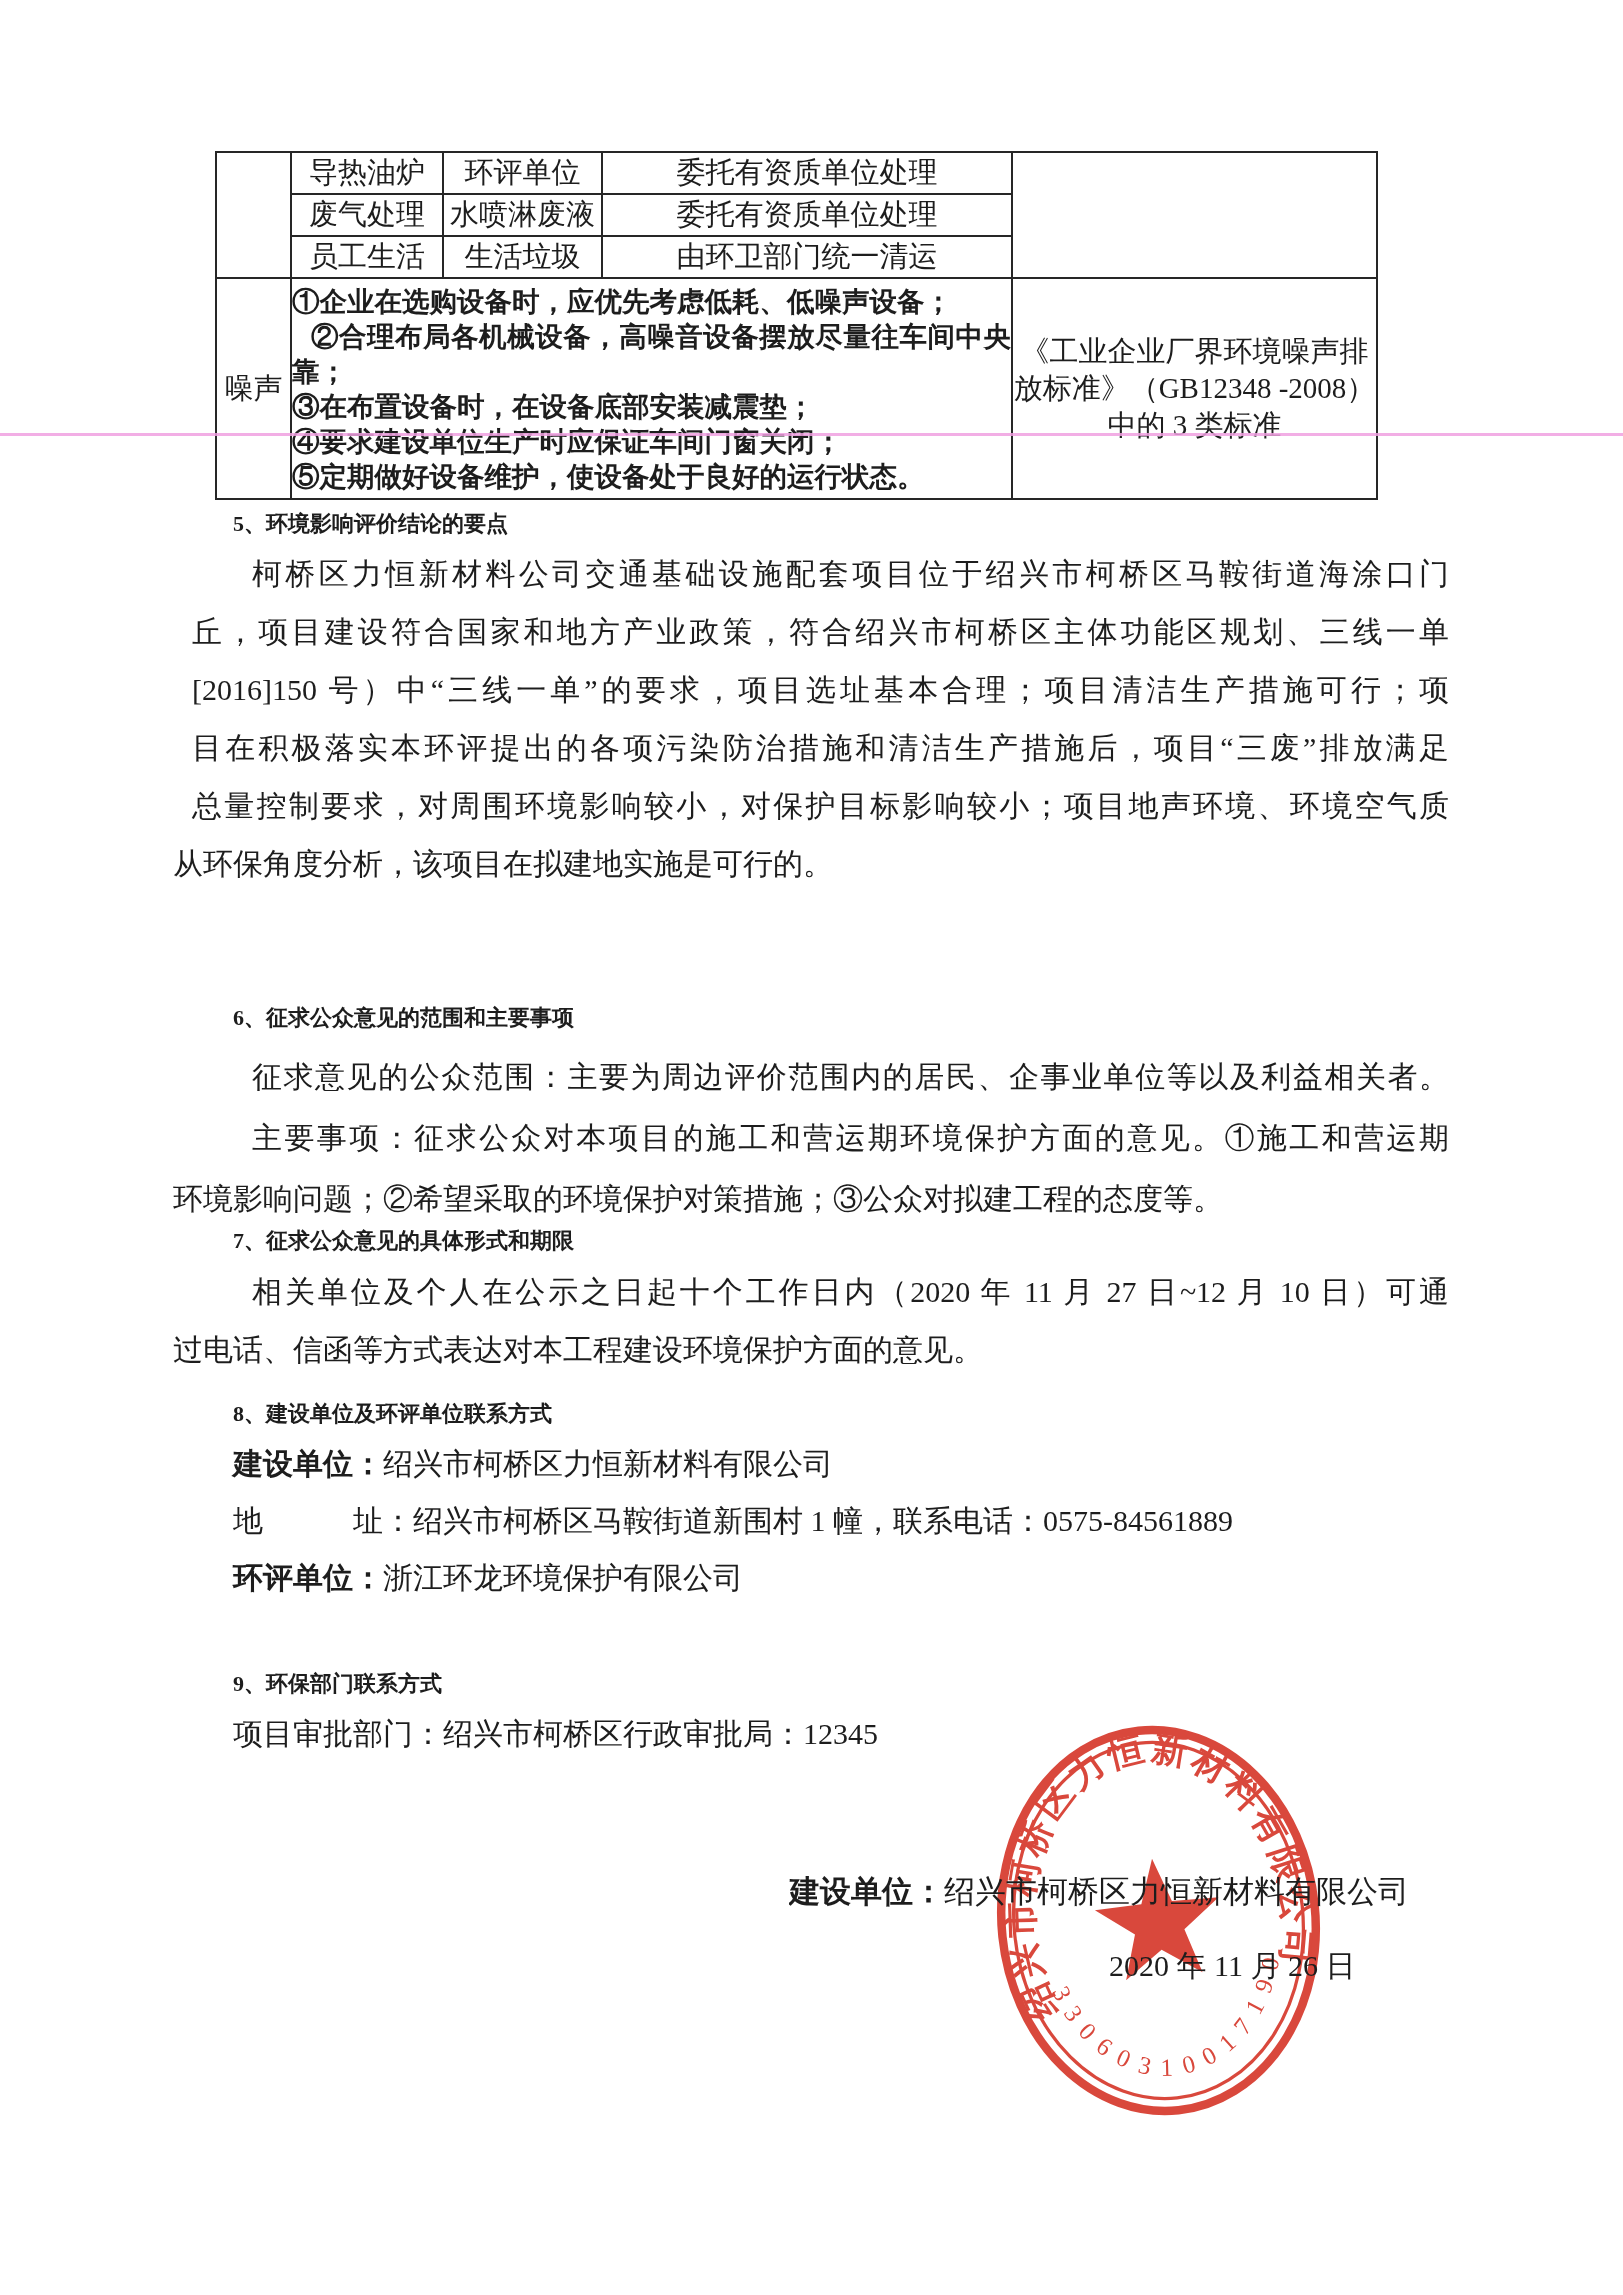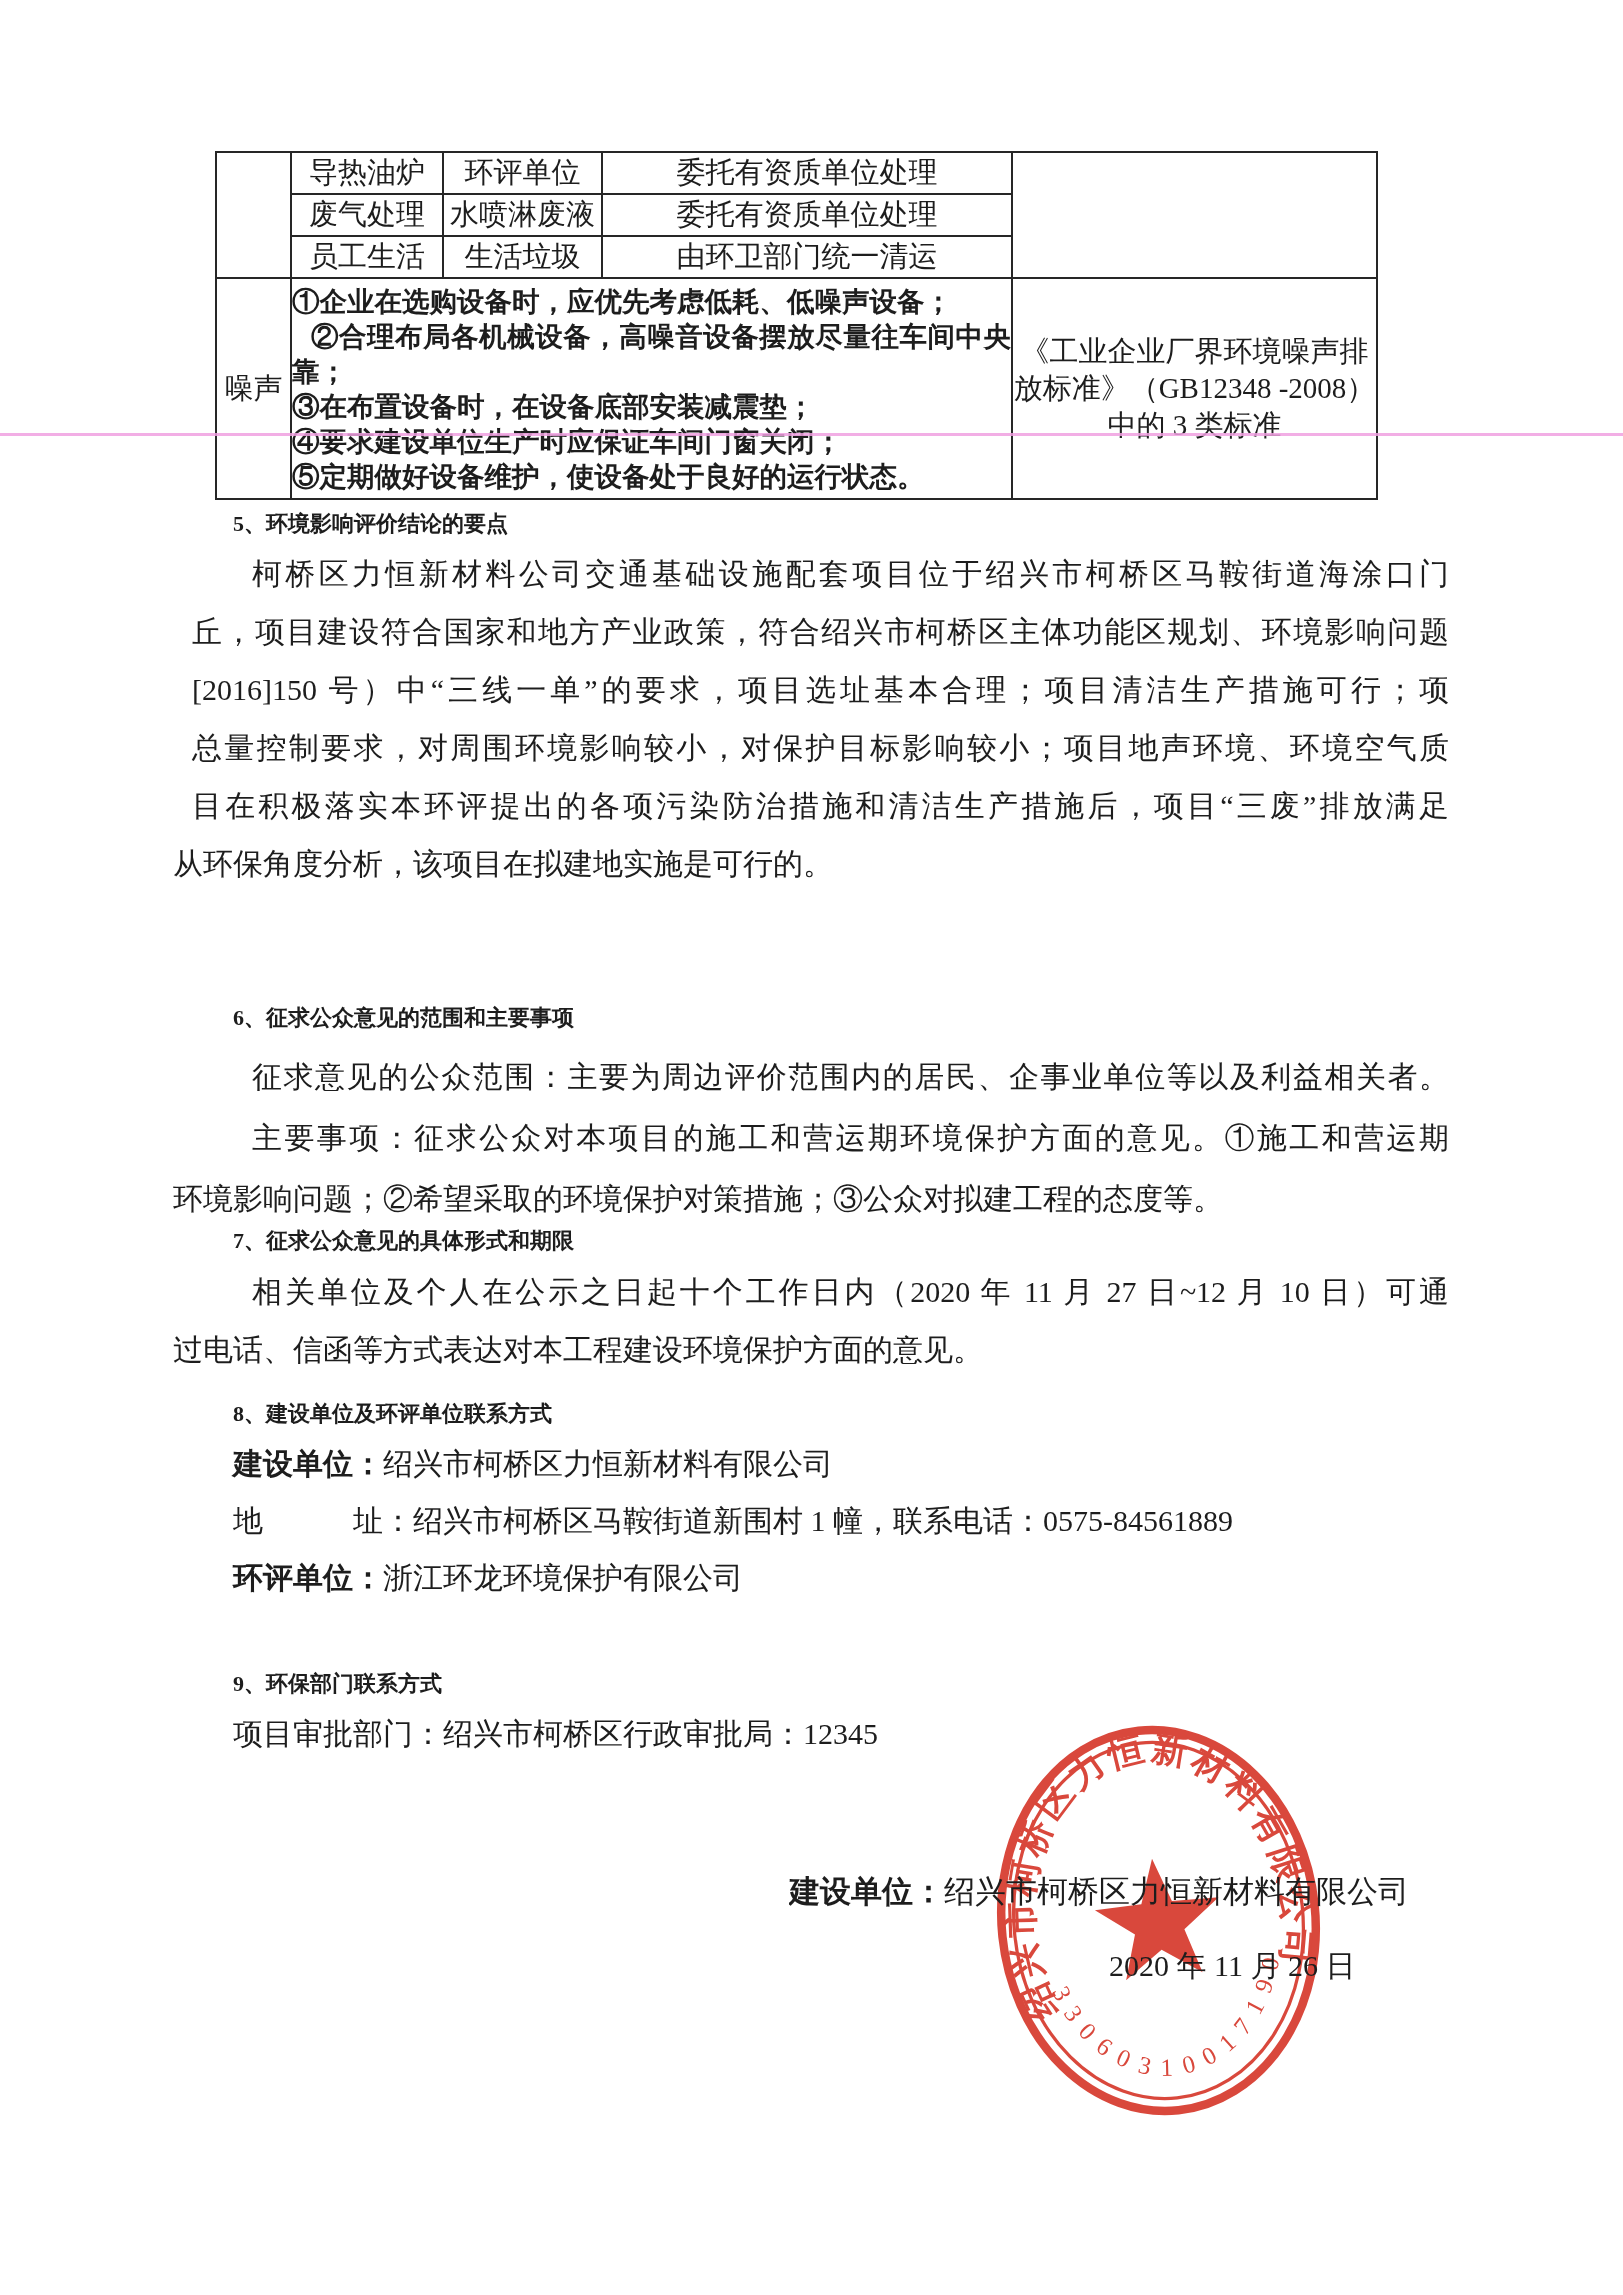--- a/index.html
+++ b/index.html
@@ -130,24 +130,24 @@
           </td>
     </tr>
   </tbody>
     </table>
 
   <div class="pink-line"></div>
 
   <h2 class="sec-head" style="top:505px">5、环境影响评价结论的要点</h2>
   <div class="block para" style="top:545px">
       <div class="line indent stretch">柯桥区力恒新材料公司交通基础设施配套项目位于绍兴市柯桥区马鞍街道海涂口门</div>
-      <div class="line stretch">丘，项目建设符合国家和地方产业政策，符合绍兴市柯桥区主体功能区规划、环境影响问题</div>
+      <div class="line stretch">丘，项目建设符合国家和地方产业政策，符合绍兴市柯桥区主体功能区规划、三线一单</div>
       <div class="line stretch">[2016]150 号）中“三线一单”的要求，项目选址基本合理；项目清洁生产措施可行；项</div>
+      <div class="line stretch">目在积极落实本环评提出的各项污染防治措施和清洁生产措施后，项目“三废”排放满足</div>
       <div class="line stretch">总量控制要求，对周围环境影响较小，对保护目标影响较小；项目地声环境、环境空气质</div>
-      <div class="line stretch">目在积极落实本环评提出的各项污染防治措施和清洁生产措施后，项目“三废”排放满足</div>
       <div class="line">从环保角度分析，该项目在拟建地实施是可行的。</div>
     </div>
 
   <h2 class="sec-head" style="top:999px">6、征求公众意见的范围和主要事项</h2>
   <div class="block para lh93" style="top:1046px">
       <div class="line indent stretch">征求意见的公众范围：主要为周边评价范围内的居民、企事业单位等以及利益相关者。</div>
       <div class="line indent stretch">主要事项：征求公众对本项目的施工和营运期环境保护方面的意见。①施工和营运期</div>
       <div class="line">环境影响问题；②希望采取的环境保护对策措施；③公众对拟建工程的态度等。</div>
     </div>
 

